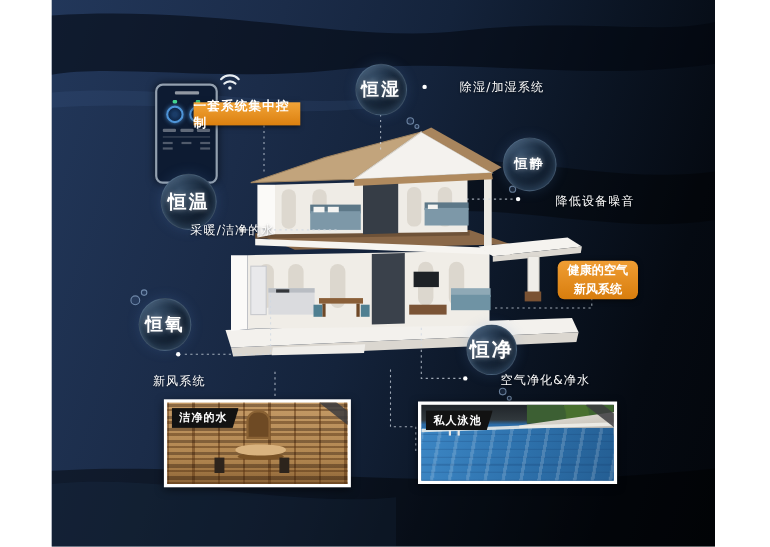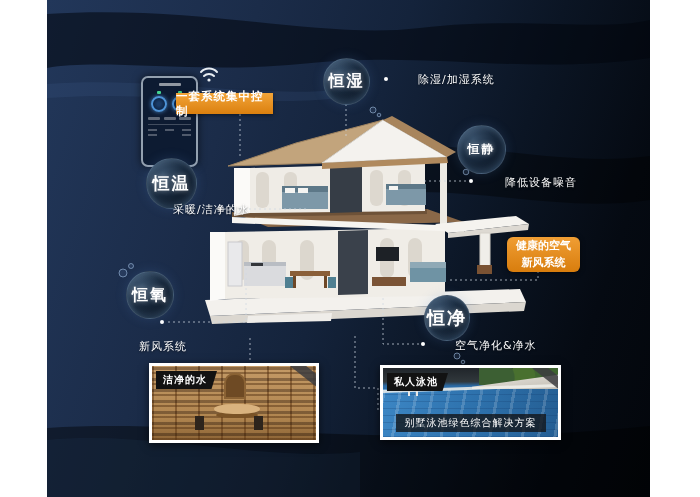--- a/index.html
+++ b/index.html
@@ -333,15 +333,14 @@
 <div class="card card-pool">
   <div class="photo photo-pool">
     <div class="plants"></div>
     <div class="deck"></div>
     <div class="water"></div>
     <div class="edge"></div>
     <div class="rail"></div>
       <div class="rail2"></div>
     <div class="ribbon"></div>
     <div class="tag">私人泳池</div>
-    <div class="caption-pill">别墅泳池绿色综合解决方案</div>
   </div>
 </div>
 
 </body></html>

